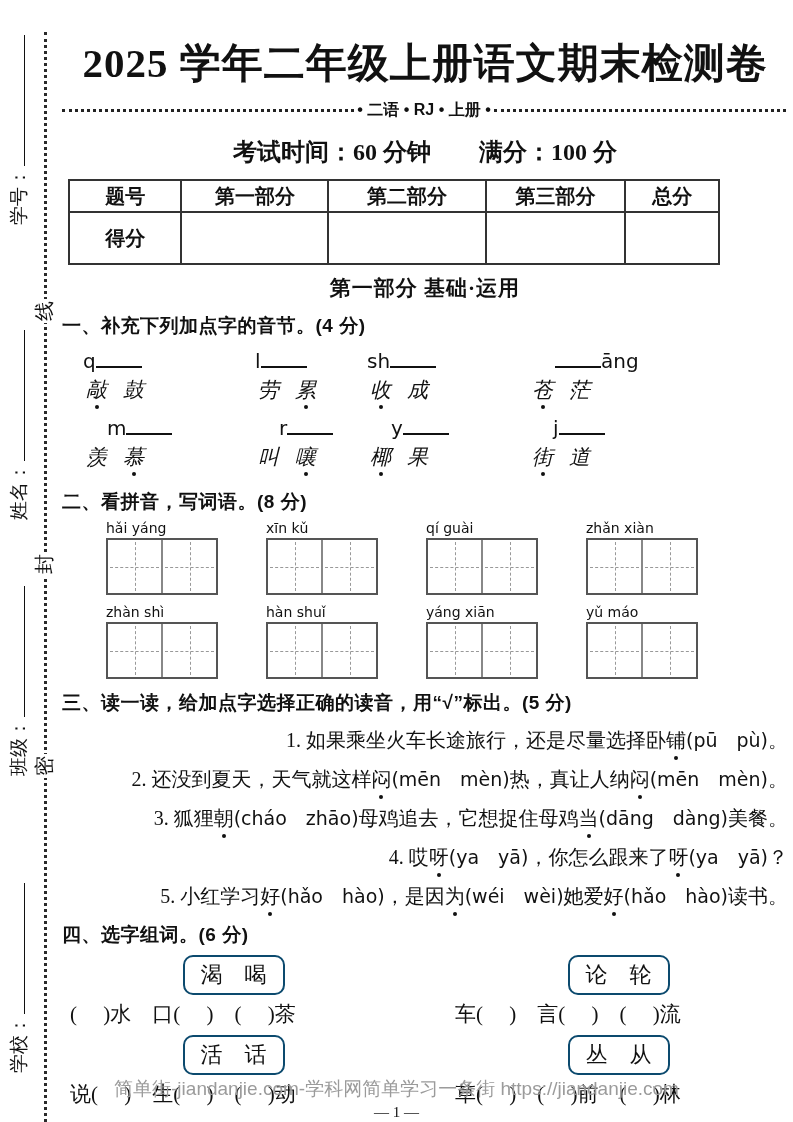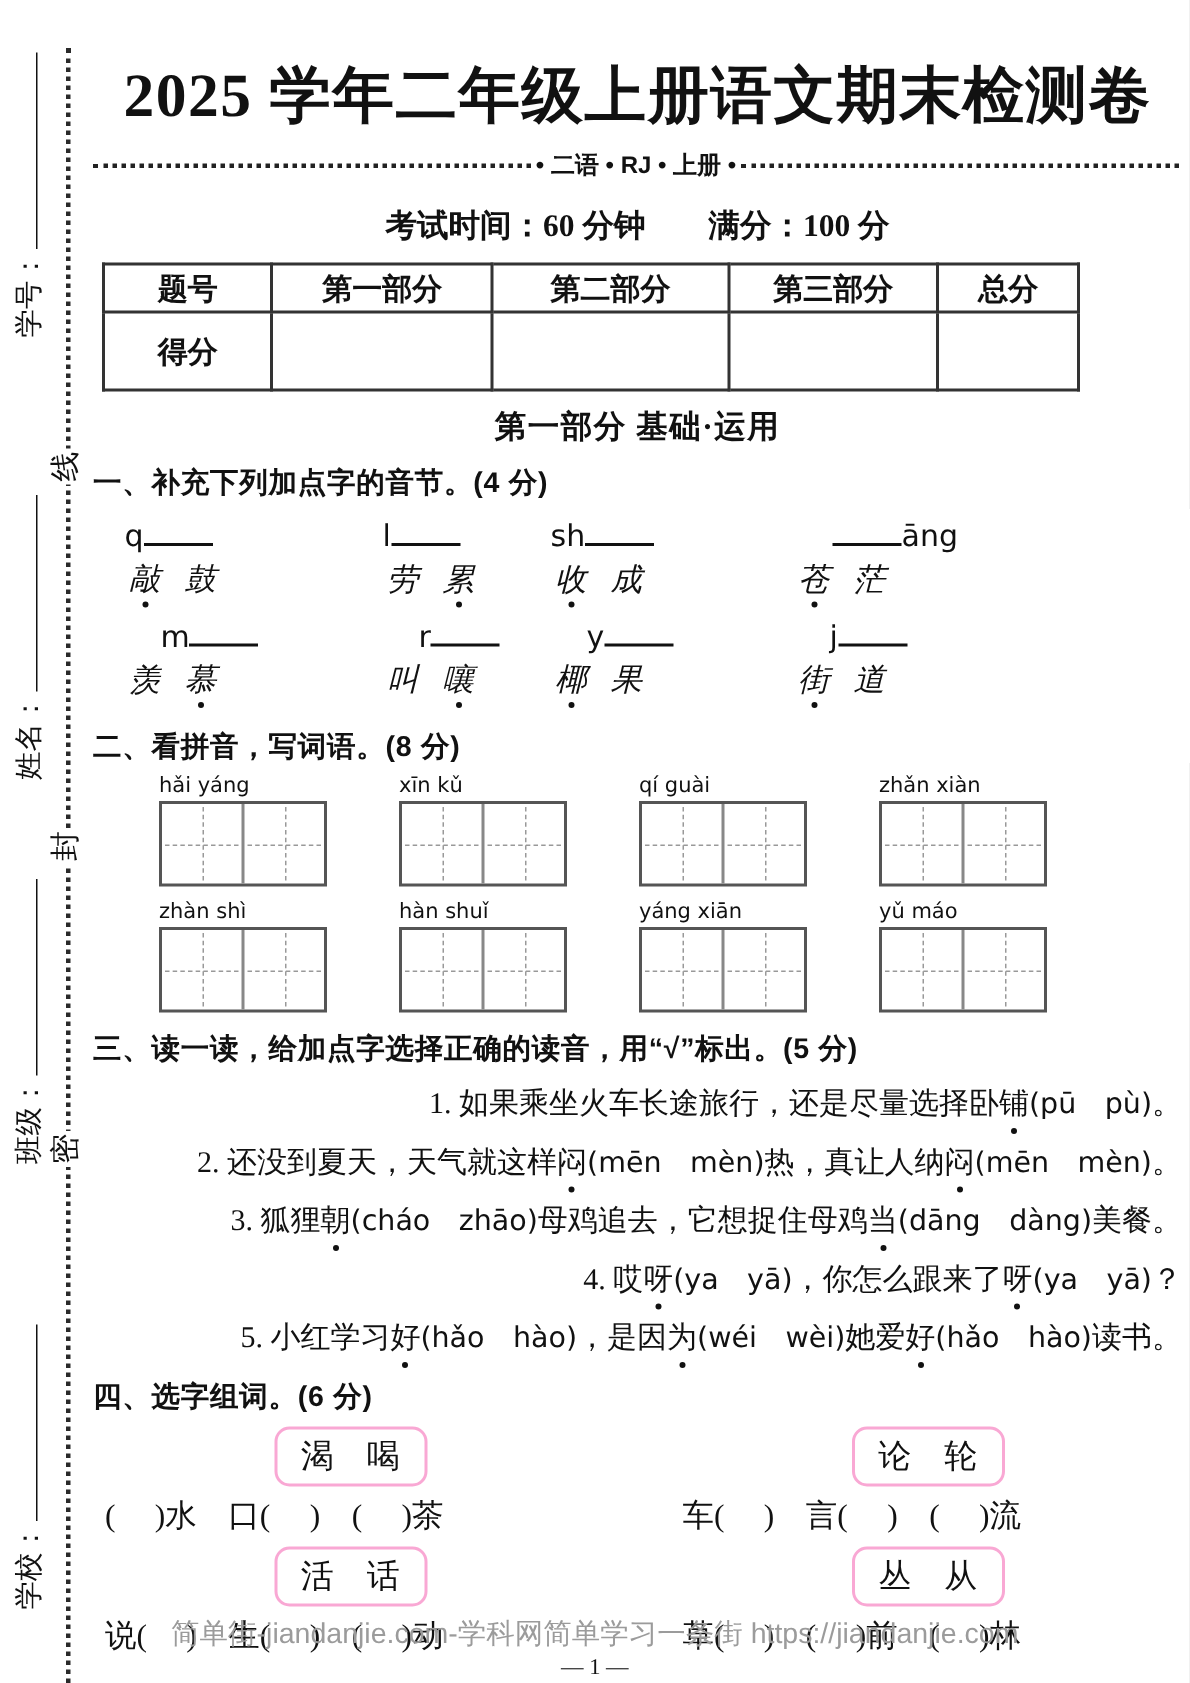--- a/index.html
+++ b/index.html
@@ -37,21 +37,21 @@
   .title {
     margin-top: 40px; text-align: center;
     font-size: 41px; font-weight: bold; letter-spacing: 1px; line-height: 1.15;
   }
   .subtitle-row {
     margin: 13px 2px 0 0; display: flex; align-items: center; gap: 3px;
     font-family: "Liberation Sans", "DejaVu Sans", sans-serif;
     font-weight: bold; font-size: 16px;
   }
   .dotted-leader { flex: 1; height: 0; border-top: 3px dotted #222; }
-  .exam-info { margin-top: 15px; text-align: center; font-weight: bold; font-size: 21px; }
+  .exam-info { margin-top: 15px; text-align: center; font-weight: bold; font-size: 24px; }
 
   .score-table {
     margin: 11px 0 0 6px; width: 652px; border-collapse: collapse;
     text-align: center; font-size: 20px;
   }
   .score-table th, .score-table td { border: 2px solid #333; height: 32px; font-weight: bold; }
   .score-table td { font-weight: bold; }
   .score-table tr.score-row td { height: 52px; }
 
   .part-heading { margin-top: 9px; text-align: center; font-size: 21px; font-weight: bold; letter-spacing: 1px; }
@@ -90,21 +90,21 @@
 
   
   .s3-sentences { padding-left: 26px; font-size: 20px; text-align: right; }
   .sentence { margin: 10px 0; line-height: 1.45; white-space: nowrap; }
   .sentence .py { font-family: "DejaVu Sans", "Liberation Sans", sans-serif; font-size: 19px; }
 
   
   .s4-grid { display: grid; grid-template-columns: 1fr 1fr; column-gap: 58px; padding: 2px 6px 0 8px; }
   .box-row { text-align: center; margin-bottom: 5px; }
   .choice-box {
-    display: inline-block; border: 2px solid #f9a8d4; border-radius: 10px;
+    display: inline-block; border: 2px solid #0c4a6e; border-radius: 10px;
     padding: 3px 16px; font-size: 22px;
   }
   .word-line { font-size: 21px; white-space: nowrap; margin-bottom: 7px; }
 
   
   .watermark {
     position: absolute; left: 0; right: 0; bottom: 20px; text-align: center;
     color: #9b9b9b; font-size: 19px;
     font-family: "Liberation Sans", "DejaVu Sans", sans-serif;
   }

